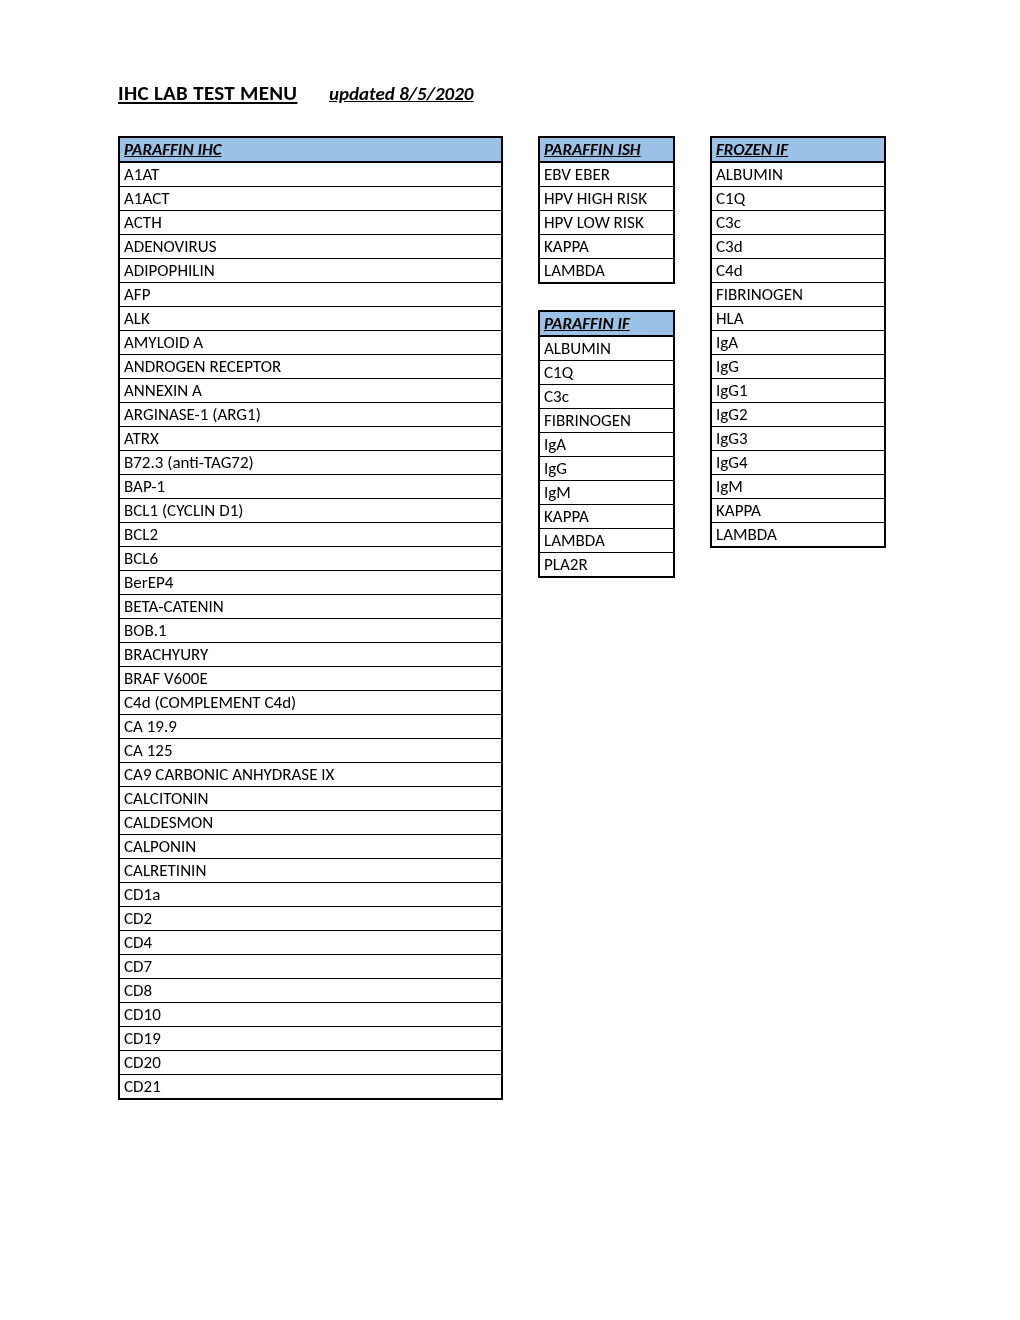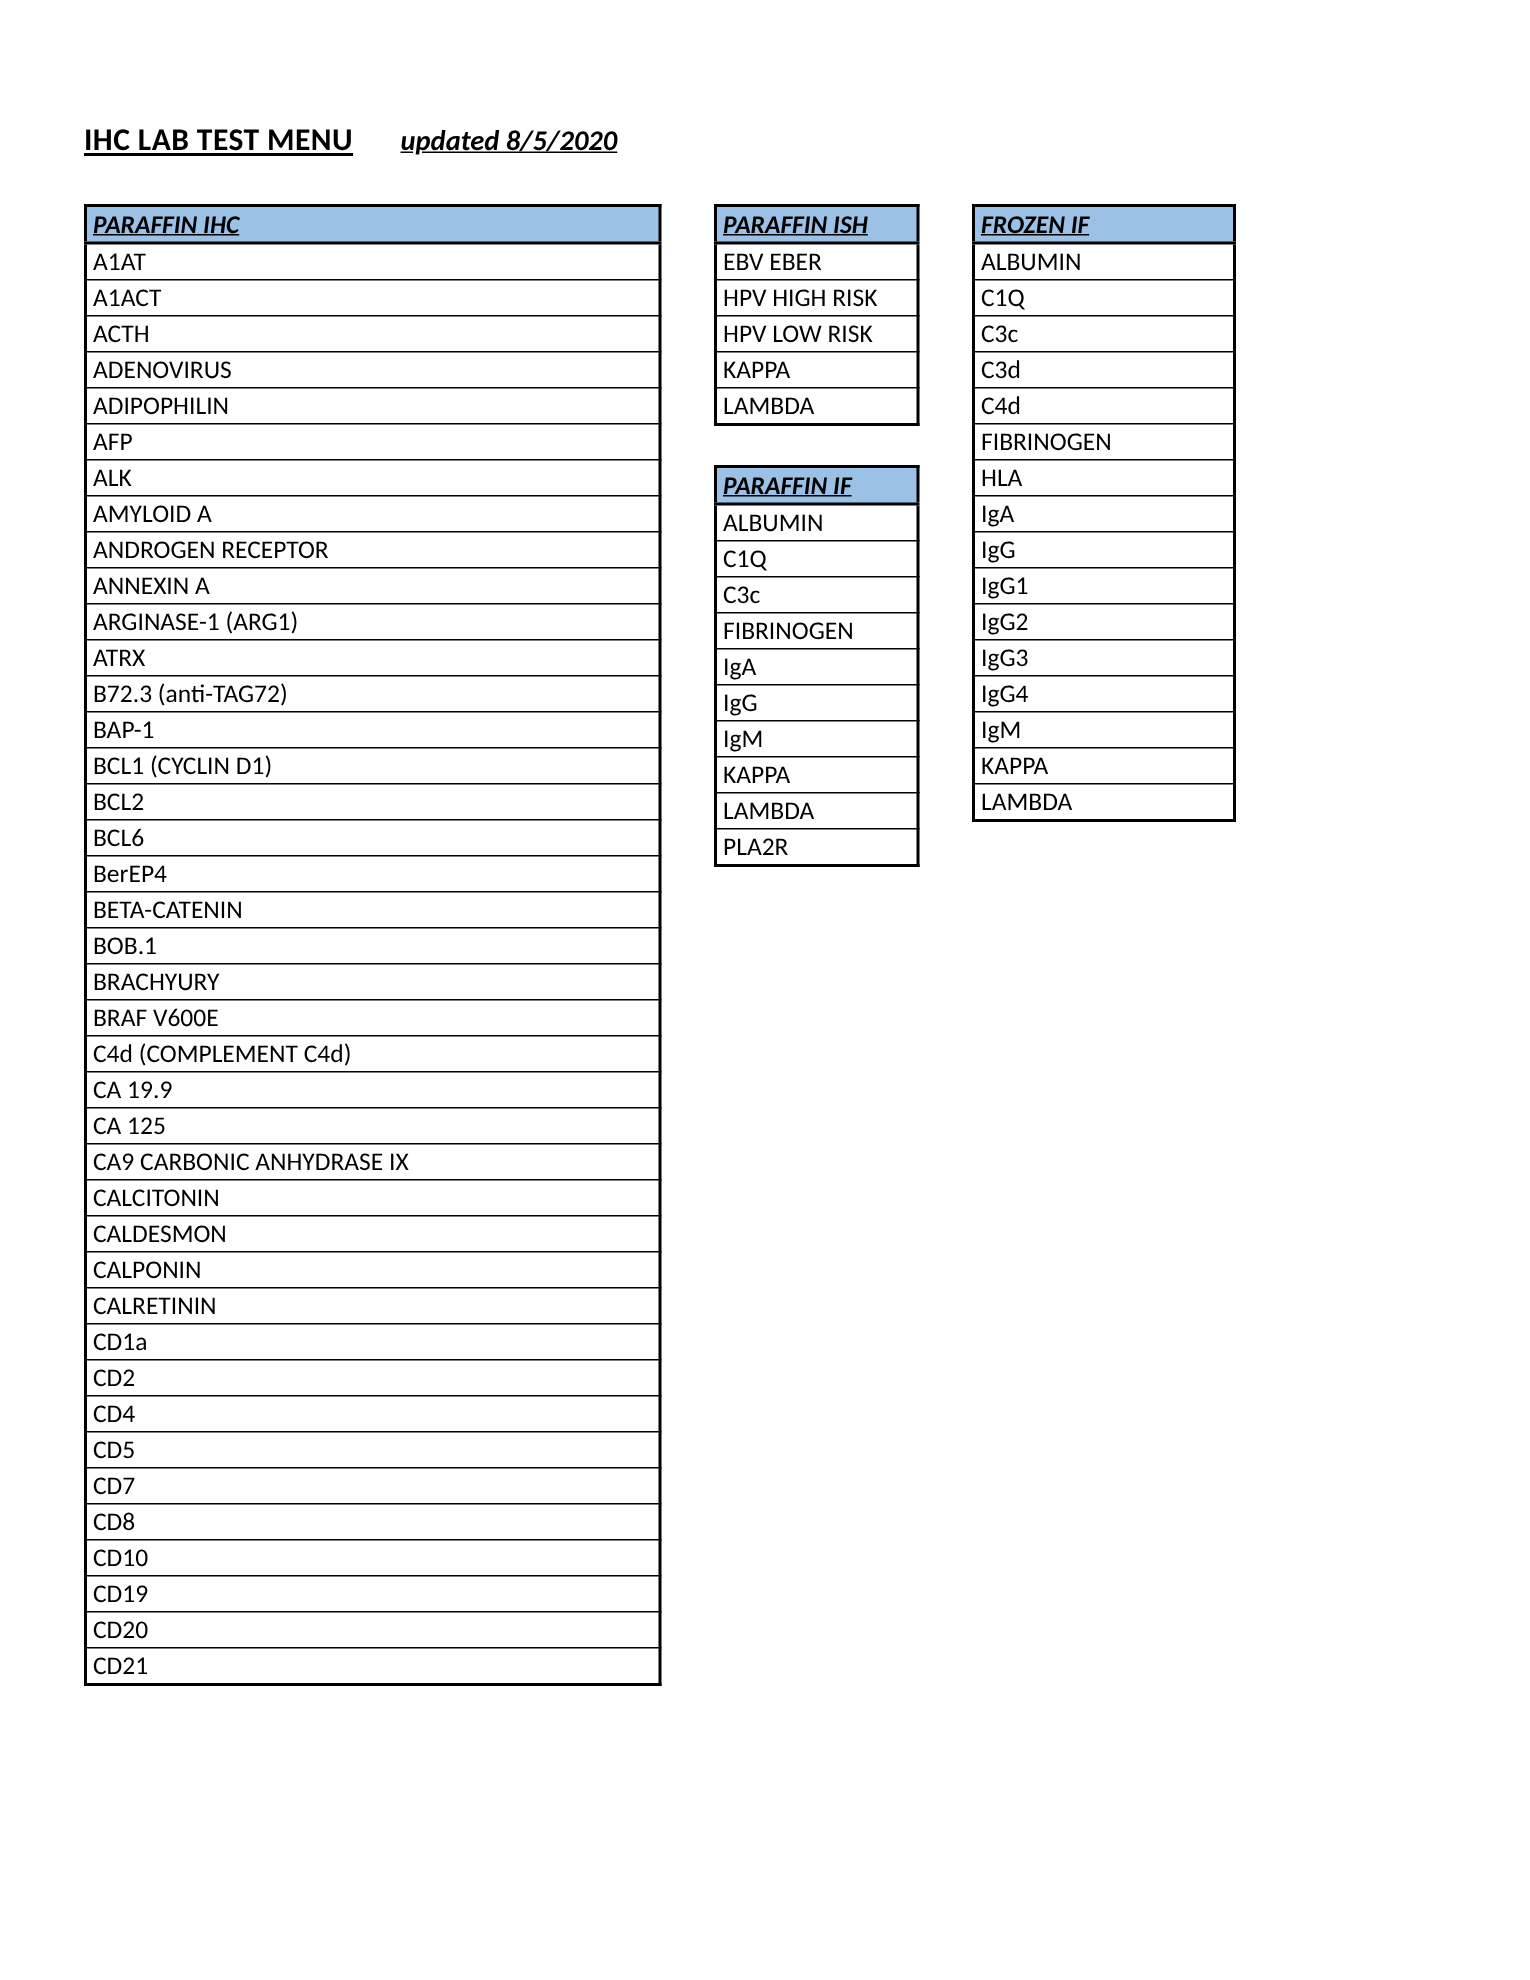--- a/index.html
+++ b/index.html
@@ -5,21 +5,21 @@
     * { box-sizing: border-box; }
     body {
       margin: 0;
       padding: 0;
       background: #fff;
       font-family: Calibri, Arial, sans-serif;
       width: 1020px;
       height: 1320px;
     }
     .page {
-      padding: 80px 80px 0 56px;
+      padding: 80px 80px 0 118px;
     }
     .title-row {
       margin-bottom: 30px;
     }
     .title-main {
       font-size: 21px;
       font-weight: bold;
       text-decoration: underline;
       display: inline;
       letter-spacing: 0.3px;
@@ -183,23 +183,20 @@
             <tr>
               <td>CD1a</td>
             </tr>
             <tr>
               <td>CD2</td>
             </tr>
             <tr>
               <td>CD4</td>
             </tr>
             <tr>
-              <td>CD5</td>
-            </tr>
-            <tr>
               <td>CD7</td>
             </tr>
             <tr>
               <td>CD8</td>
             </tr>
             <tr>
               <td>CD10</td>
             </tr>
             <tr>
               <td>CD19</td>

